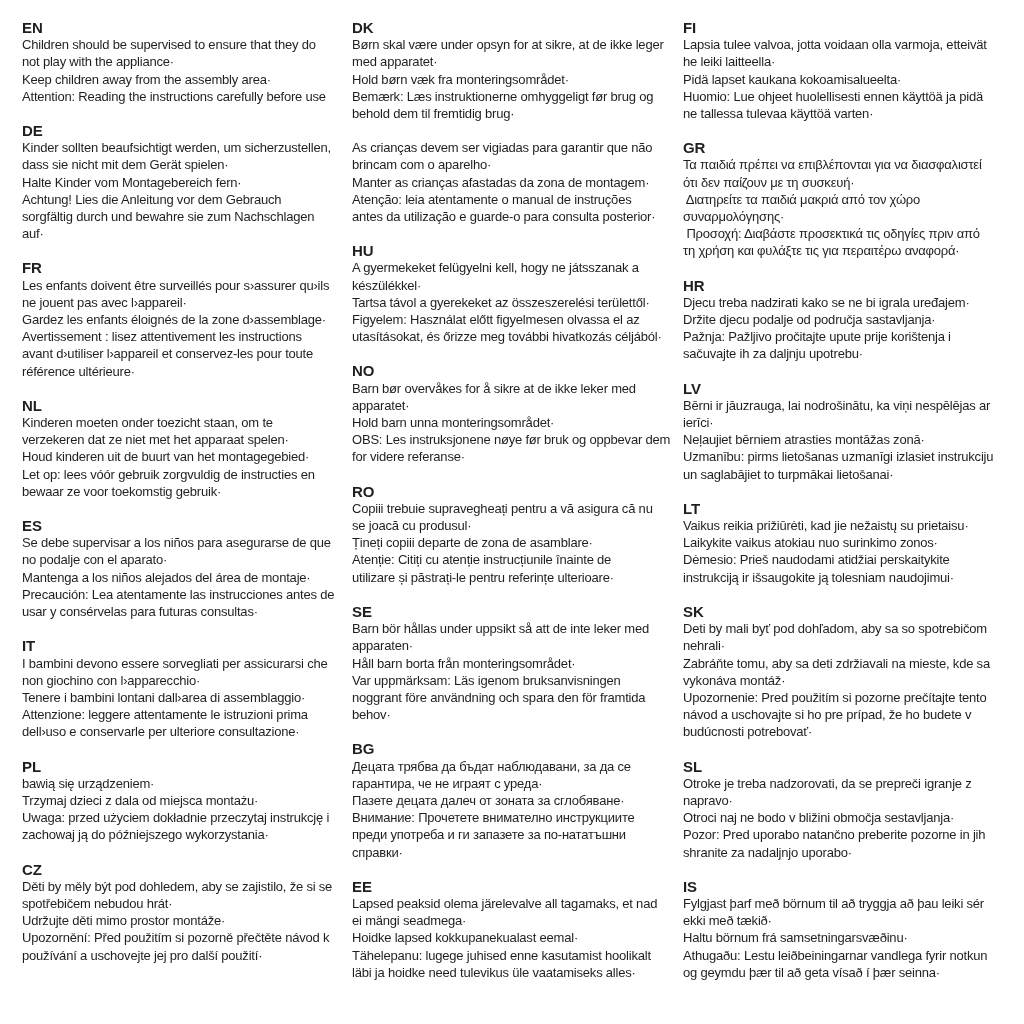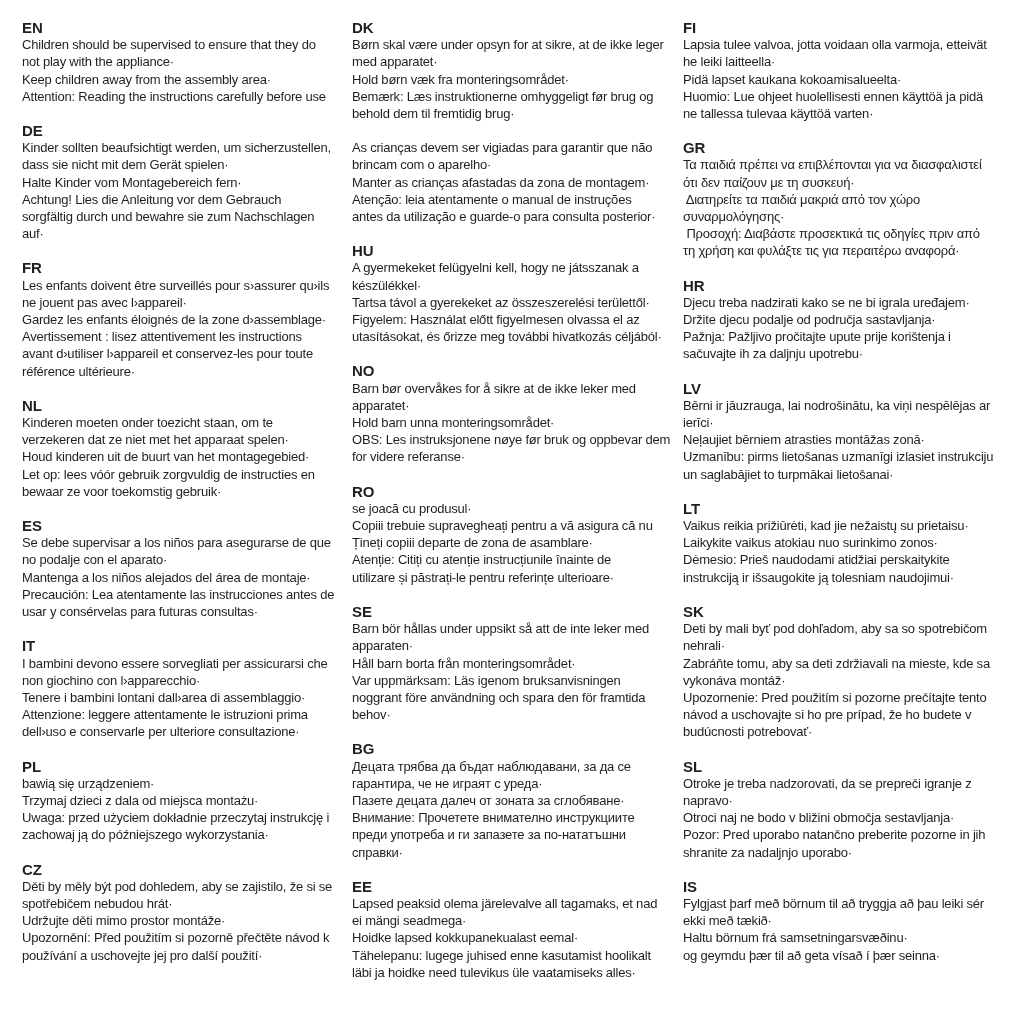--- a/index.html
+++ b/index.html
@@ -142,22 +142,22 @@
       <div class="section">
         <div class="lang-code">NO</div>
         <div class="line">Barn bør overvåkes for å sikre at de ikke leker med</div>
         <div class="line">apparatet·</div>
         <div class="line">Hold barn unna monteringsområdet·</div>
         <div class="line">OBS: Les instruksjonene nøye før bruk og oppbevar dem</div>
         <div class="line">for videre referanse·</div>
       </div>
       <div class="section">
         <div class="lang-code">RO</div>
+        <div class="line">Copiii trebuie supravegheați pentru a vă asigura că nu</div>
         <div class="line">se joacă cu produsul·</div>
-        <div class="line">Copiii trebuie supravegheați pentru a vă asigura că nu</div>
         <div class="line">Țineți copiii departe de zona de asamblare·</div>
         <div class="line">Atenție: Citiți cu atenție instrucțiunile înainte de</div>
         <div class="line">utilizare și păstrați-le pentru referințe ulterioare·</div>
       </div>
       <div class="section">
         <div class="lang-code">SE</div>
         <div class="line">Barn bör hållas under uppsikt så att de inte leker med</div>
         <div class="line">apparaten·</div>
         <div class="line">Håll barn borta från monteringsområdet·</div>
         <div class="line">Var uppmärksam: Läs igenom bruksanvisningen</div>
@@ -238,16 +238,17 @@
         <div class="line">napravo·</div>
         <div class="line">Otroci naj ne bodo v bližini območja sestavljanja·</div>
         <div class="line">Pozor: Pred uporabo natančno preberite pozorne in jih</div>
         <div class="line">shranite za nadaljnjo uporabo·</div>
       </div>
       <div class="section">
         <div class="lang-code">IS</div>
         <div class="line">Fylgjast þarf með börnum til að tryggja að þau leiki sér</div>
         <div class="line">ekki með tækið·</div>
         <div class="line">Haltu börnum frá samsetningarsvæðinu·</div>
+        <div class="line">Athugaðu: Lestu leiðbeiningarnar vandlega fyrir notkun</div>
         <div class="line">og geymdu þær til að geta vísað í þær seinna·</div>
       </div>
     </div>
 </div>
 
 </body></html>

